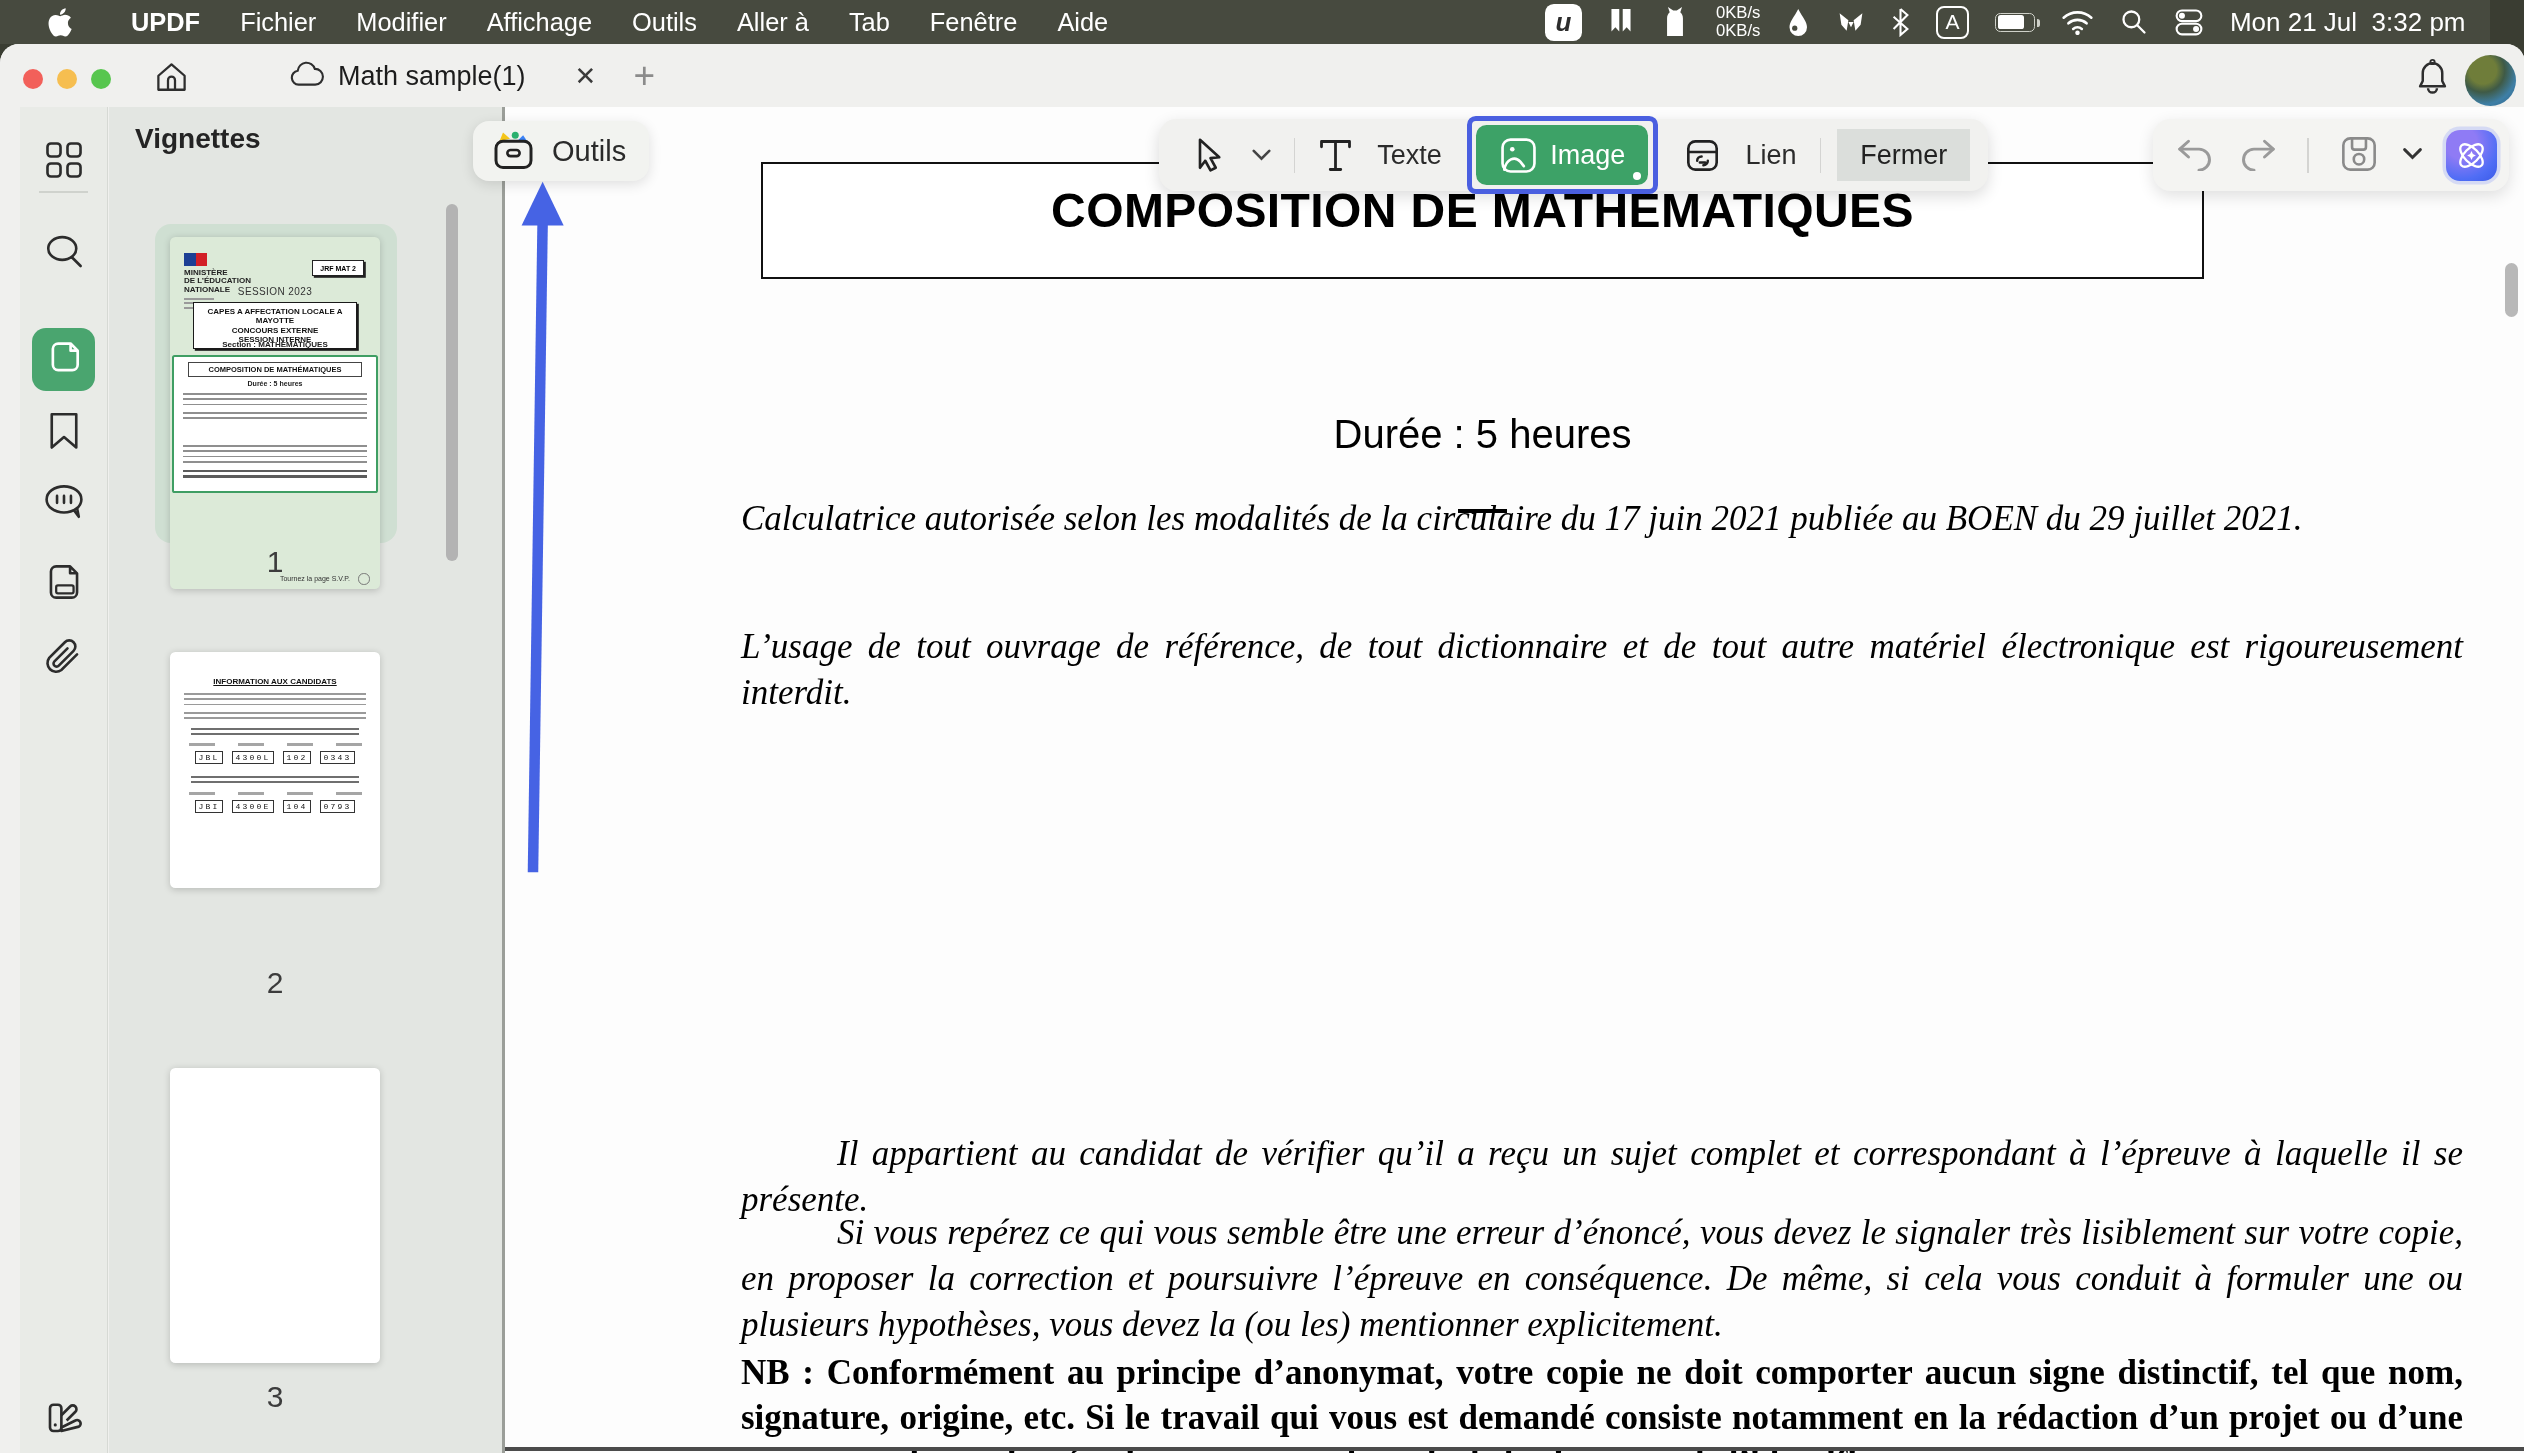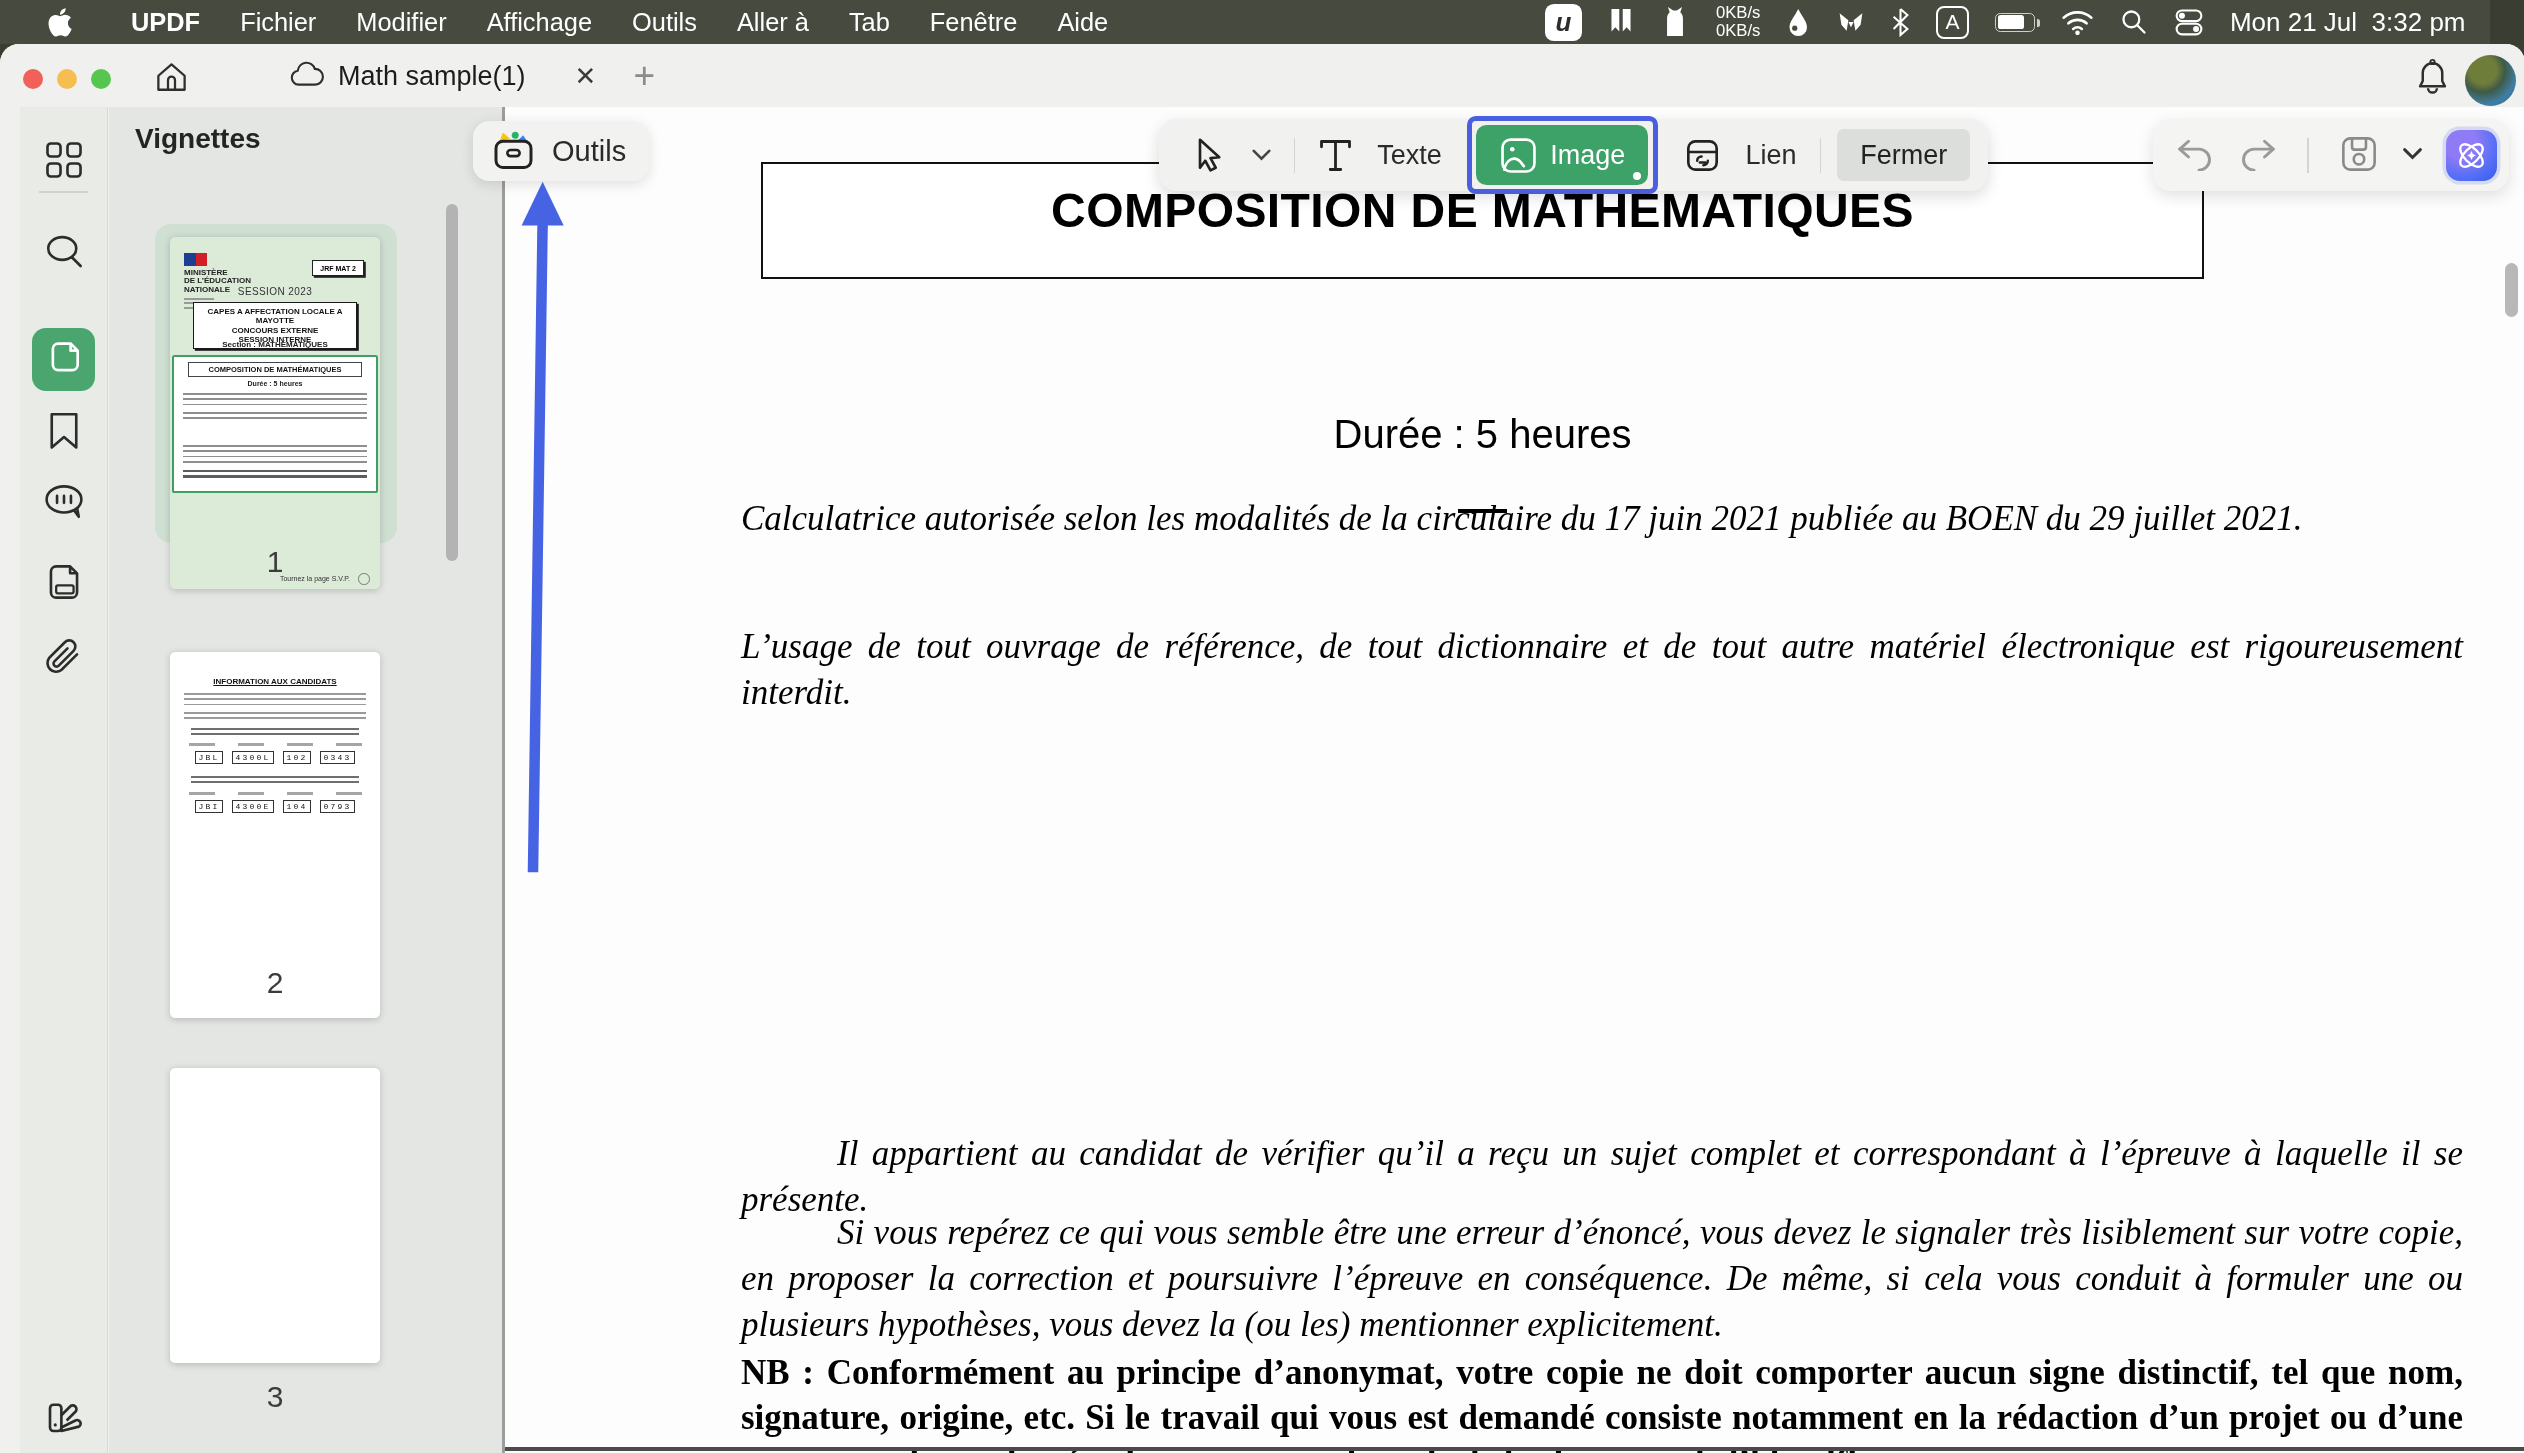--- a/index.html
+++ b/index.html
@@ -53,21 +53,21 @@
   .rail-divider { position:absolute; left:19px; width:49px; height:1.8px; background:#cfd2cd; top:84px; }
   .rail-active { position:absolute; left:12.3px; top:221px; width:63px; height:63px; background:#4aa56f; border-radius:14px;
     display:flex; align-items:center; justify-content:center; }
 
   
   .panel { position:absolute; top:0; left:89px; width:396px; height:100%; background:#e3e6e2; }
   .panel-title { position:absolute; left:26px; top:16px; font-size:28px; font-weight:600; color:#242424; }
   .thumb-wrap1 { position:absolute; left:46px; top:117px; width:242px; height:319px; background:#cfdfd2; border-radius:16px; }
   .thumb-page { position:absolute; background:#fff; border-radius:5.3px; box-shadow:0 1.8px 7px rgba(0,0,0,.18); overflow:hidden; }
   .page1 { left:61px; top:130px; width:210px; height:352px; background:#dcead8; }
-  .page2 { left:61px; top:545px; width:210px; height:366px; }
+  .page2 { left:61px; top:545px; width:210px; height:236px; }
   .page3 { left:61px; top:961px; width:210px; height:295px; }
   .thumb-label { position:absolute; width:210px; left:61px; text-align:center; font-size:30px; color:#3c3c3c; }
   .panel-scroll { position:absolute; left:337px; top:97px; width:12.3px; height:357px; background:#b3b3b3; border-radius:7px; }
   .panel-edge { position:absolute; right:0; top:0; bottom:0; width:2.6px; background:#9b9e99; }
 
   
   .p1-logo { position:absolute; left:14px; top:16px; }
   .mini-flag { width:23px; height:13px; display:flex; }
   .mini-flag i { flex:1; } .mini-flag .b{background:#1c3f94;} .mini-flag .r{background:#d21f26;}
   .p1-ministry { font-size:8px; font-weight:bold; line-height:8.8px; color:#222; white-space:pre-line; margin-top:2.6px; }
@@ -120,21 +120,21 @@
   .blue-arrow { position:absolute; left:504px; top:136px; pointer-events:none; }
 
   .edit-toolbar { position:absolute; left:1159px; top:75px; height:72px; background:#f1f1ef; border-radius:17.5px;
     box-shadow:0 5.3px 16px rgba(0,0,0,.14); display:flex; align-items:center; padding:0 17.5px; }
   .et-item { display:flex; align-items:center; gap:24px; padding:0 16px; font-size:27px; color:#2b2b2b; }
   .et-divider { width:1.8px; height:35px; background:#d4d4d2; margin:0 7px; }
   .hl-box { border:5.3px solid #4a5fe0; border-radius:8.8px; padding:4.4px; margin:0 8.8px; background:#f1f1ef; }
   .img-btn { position:relative; background:#3da267; border-radius:10.5px; display:flex; align-items:center; gap:12.3px;
     padding:10.5px 23px; color:#fff; font-size:27px; }
   .cursor-dot { position:absolute; right:7px; bottom:5.3px; width:8px; height:8px; border-radius:50%; background:#fff; }
-  .fermer-btn { background:#dbdedb; border-radius:7px; padding:10.5px 23px; font-size:27px; color:#222; margin-left:8.8px; }
+  .fermer-btn { background:#dbdedb; border-radius:0; padding:10.5px 23px; font-size:27px; color:#222; margin-left:8.8px; }
 
   .right-toolbar { position:absolute; right:16px; top:75px; height:72px; background:#f4f4f2; border-radius:17.5px;
     box-shadow:0 5.3px 16px rgba(0,0,0,.12); display:flex; align-items:center; gap:23px; padding:0 12.3px 0 23px; }
   .ai-badge { width:51px; height:51px; border-radius:14px;
     background:radial-gradient(circle at 30% 25%, #8f7bf5 0 30%, #4f6df5 70%, #3b5ae8 100%);
     display:flex; align-items:center; justify-content:center; box-shadow:0 0 0 3.5px rgba(120,140,250,.25); }
 </style>
 </head>
 <body>
 

